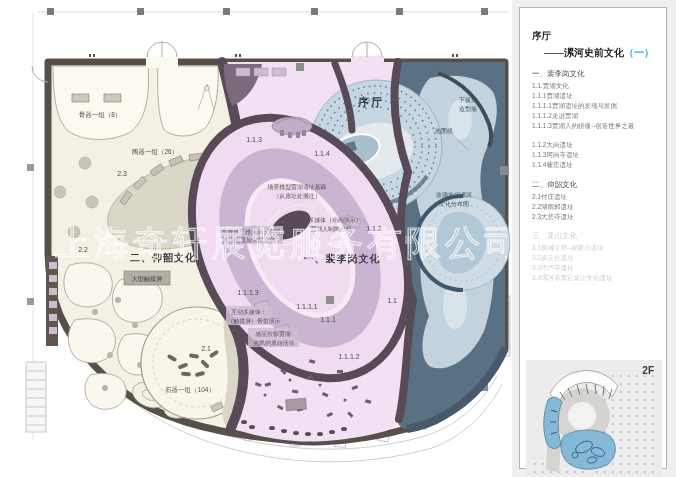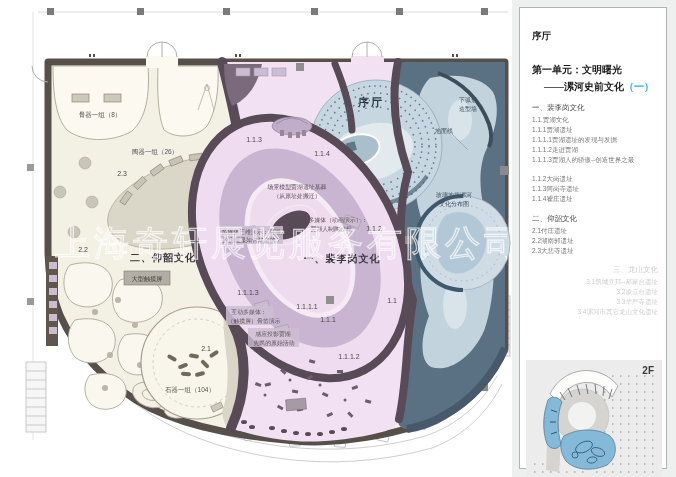--- a/index.html
+++ b/index.html
@@ -20,21 +20,21 @@
   .side{position:absolute;left:512px;top:0;width:164px;height:477px;background:#eef0f0;}
   .card{position:absolute;left:7px;top:7px;width:148px;height:462px;background:#fff;
     border:1px solid #b3b3b3;box-sizing:border-box;padding:8px 8px;}
   .hall{font-size:9.5px;font-weight:bold;color:#1c1c1c;margin:14px 0 0 4px;}
   .unit{font-size:10px;font-weight:bold;color:#1c1c1c;margin:20px 0 0 4px;}
   .unit2{font-size:10px;font-weight:bold;color:#1c1c1c;margin:3px 0 8px 16px;font-family:Liberation Serif, serif;}
   .accent{color:#29abe2;}
   .grp{margin:9px 0 0 4px;}
   .grp-h{font-size:7.5px;color:#4b4b4b;margin-bottom:2px;}
   .itm{font-size:6.5px;color:#767676;line-height:1.55;}
-  .muted .grp-h,.muted .itm{color:#cccccc;text-align:right;}
+  .muted .grp-h,.muted .itm{color:#cccccc;}
   .minimap{position:absolute;left:6px;bottom:8px;width:136px;height:100px;background:#ececec;}
   .floor{position:absolute;right:8px;top:5px;font-size:10px;font-weight:bold;color:#3a3a3a;}
 </style>
 </head>
 <body>
 
 <div class="page">
 
   <svg class="plan" width="520" height="477" viewBox="0 0 520 477" style="position:absolute;left:0;top:0;">
 
@@ -335,21 +335,20 @@
       <text x="454" y="197" class="lbl-blue">玻璃地坪漯河</text>
       <text x="454" y="206" class="lbl-blue">文化分布图</text>
     </g>
   </svg>
 
   <div class="watermark">上海奇轩展览服务有限公司</div>
 
   <div class="side">
     <div class="card">
       <div class="hall">序厅</div>
-      <div class="unit">第一单元：文明曙光</div>
       <div class="unit2"><span>——漯河史前文化</span><span class="accent">（一）</span></div>
 
       <div class="grp">
         <div class="grp-h">一、裴李岗文化</div>
         <div class="itm">1.1.贾湖文化</div>
         <div class="itm">1.1.1贾湖遗址</div>
         <div class="itm">1.1.1.1贾湖遗址的发现与发掘</div>
         <div class="itm">1.1.1.2走进贾湖</div>
         <div class="itm">1.1.1.3贾湖人的骄傲--创造世界之最</div>
       </div>

